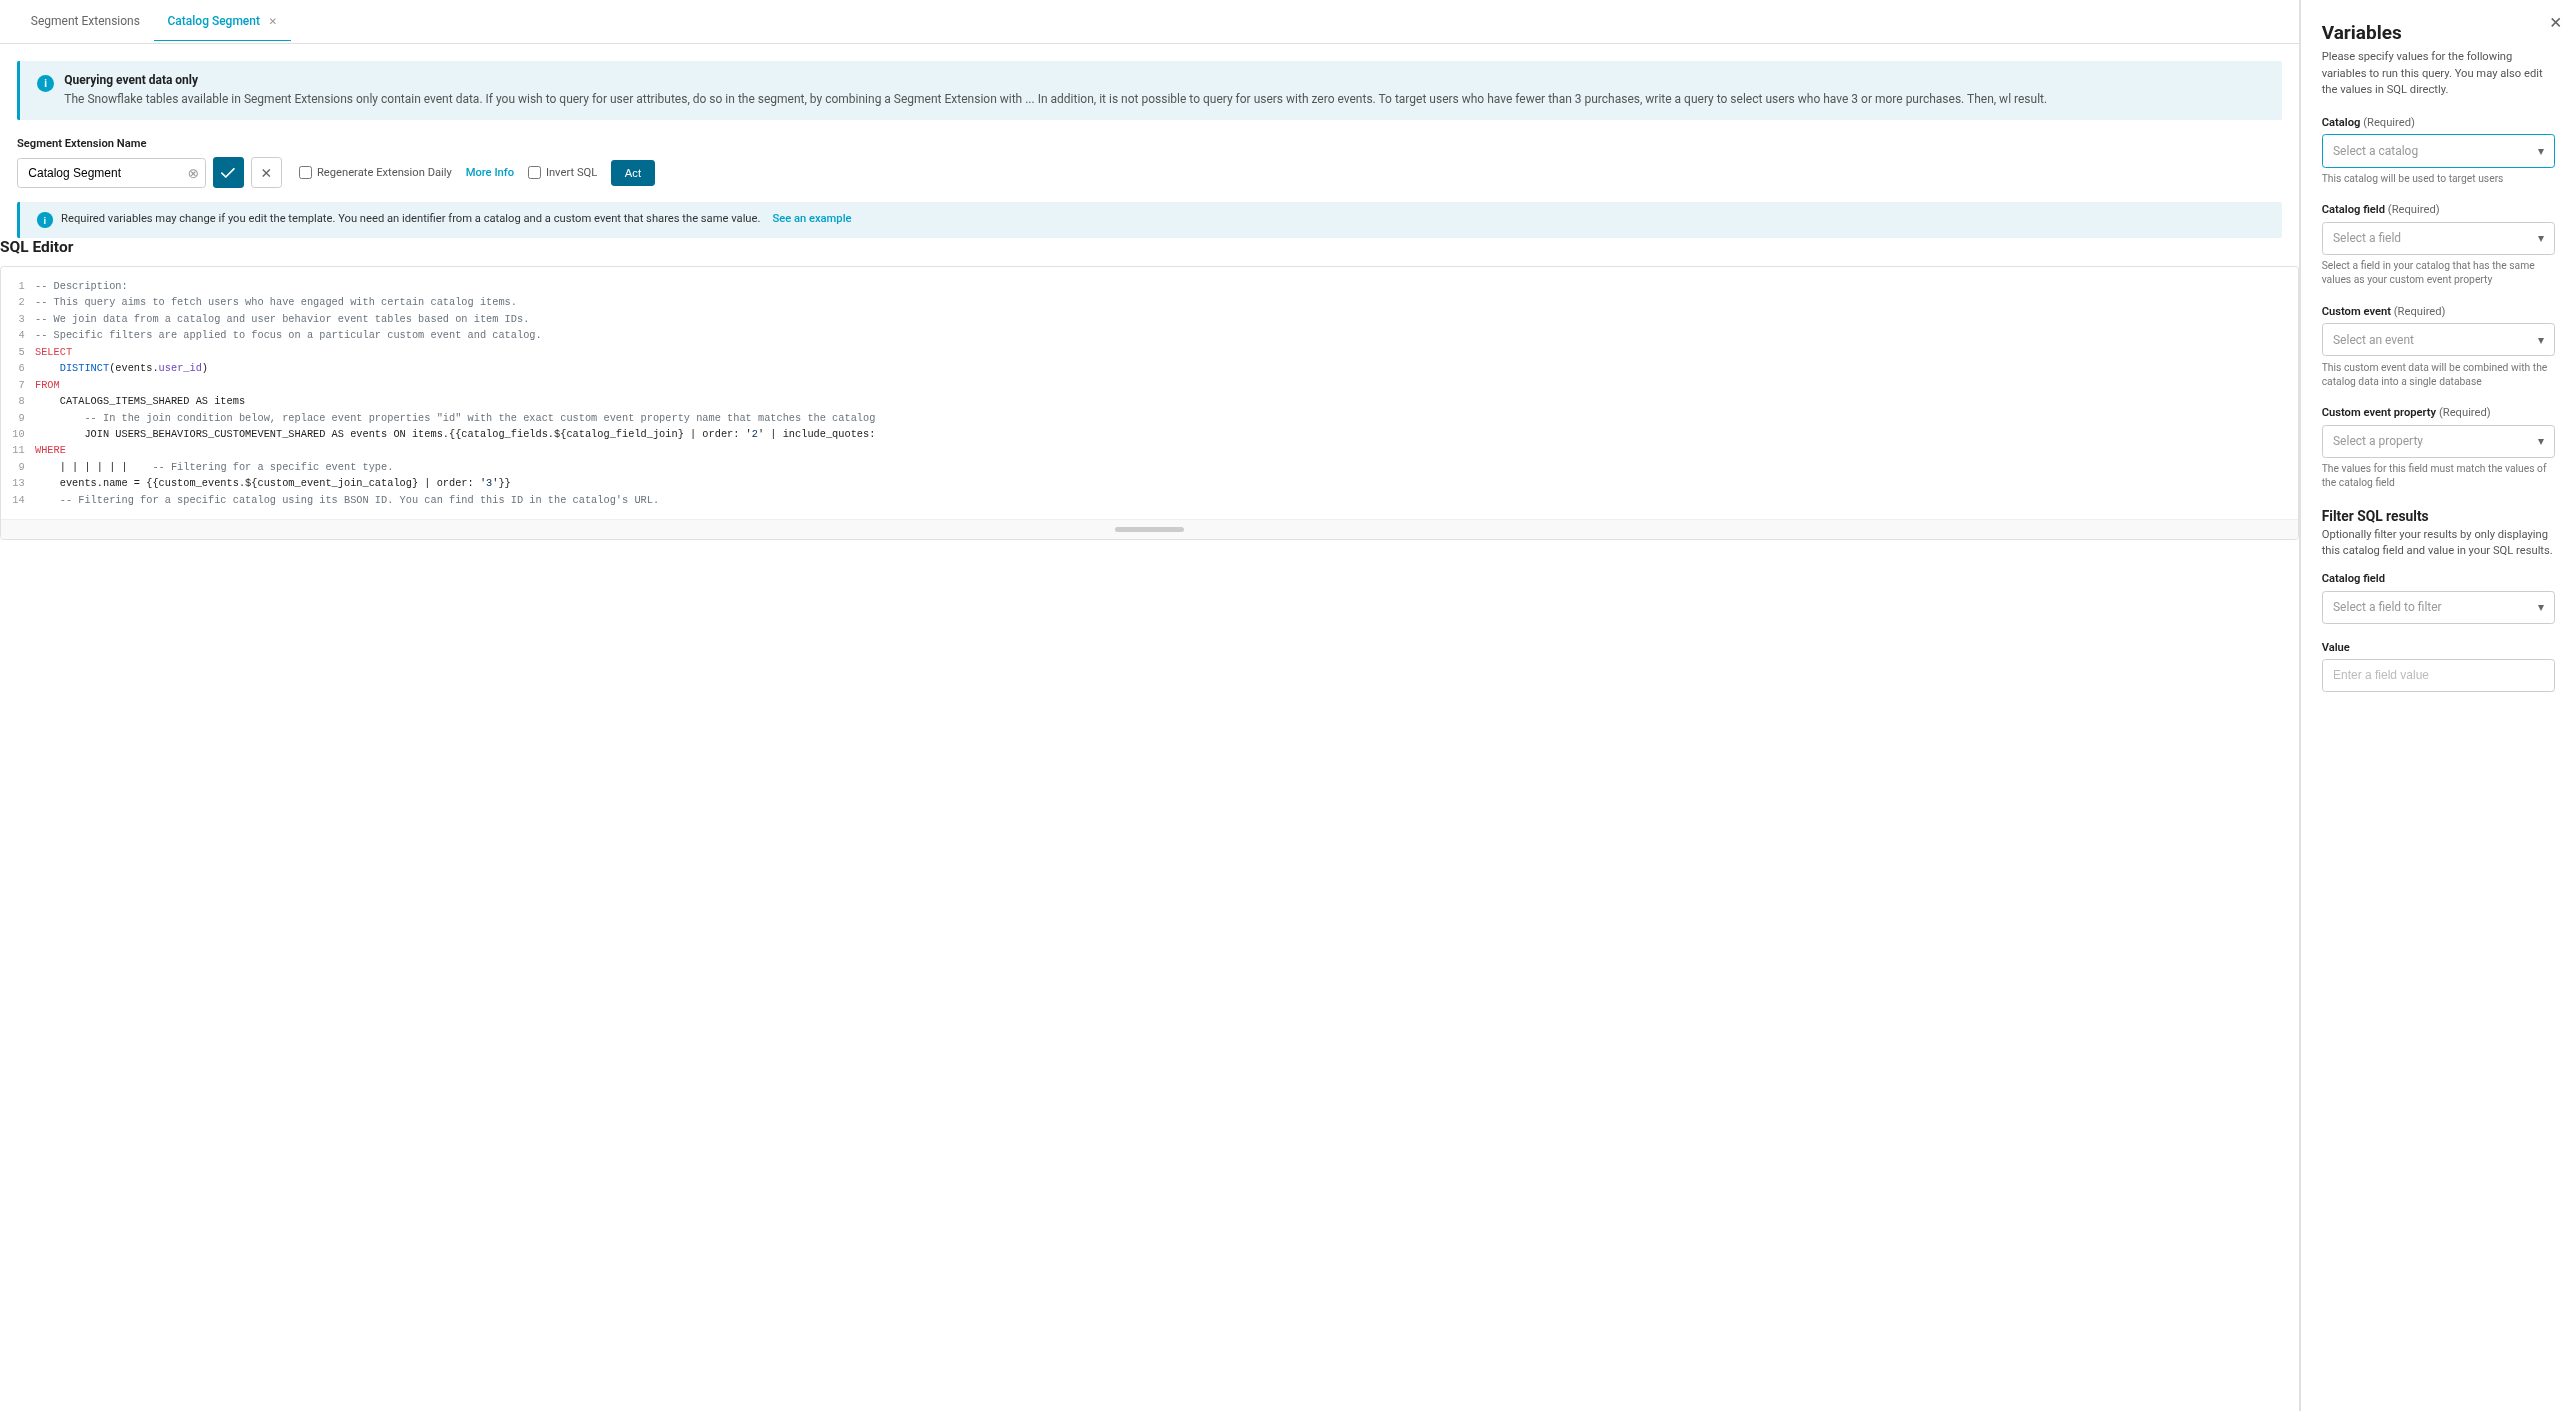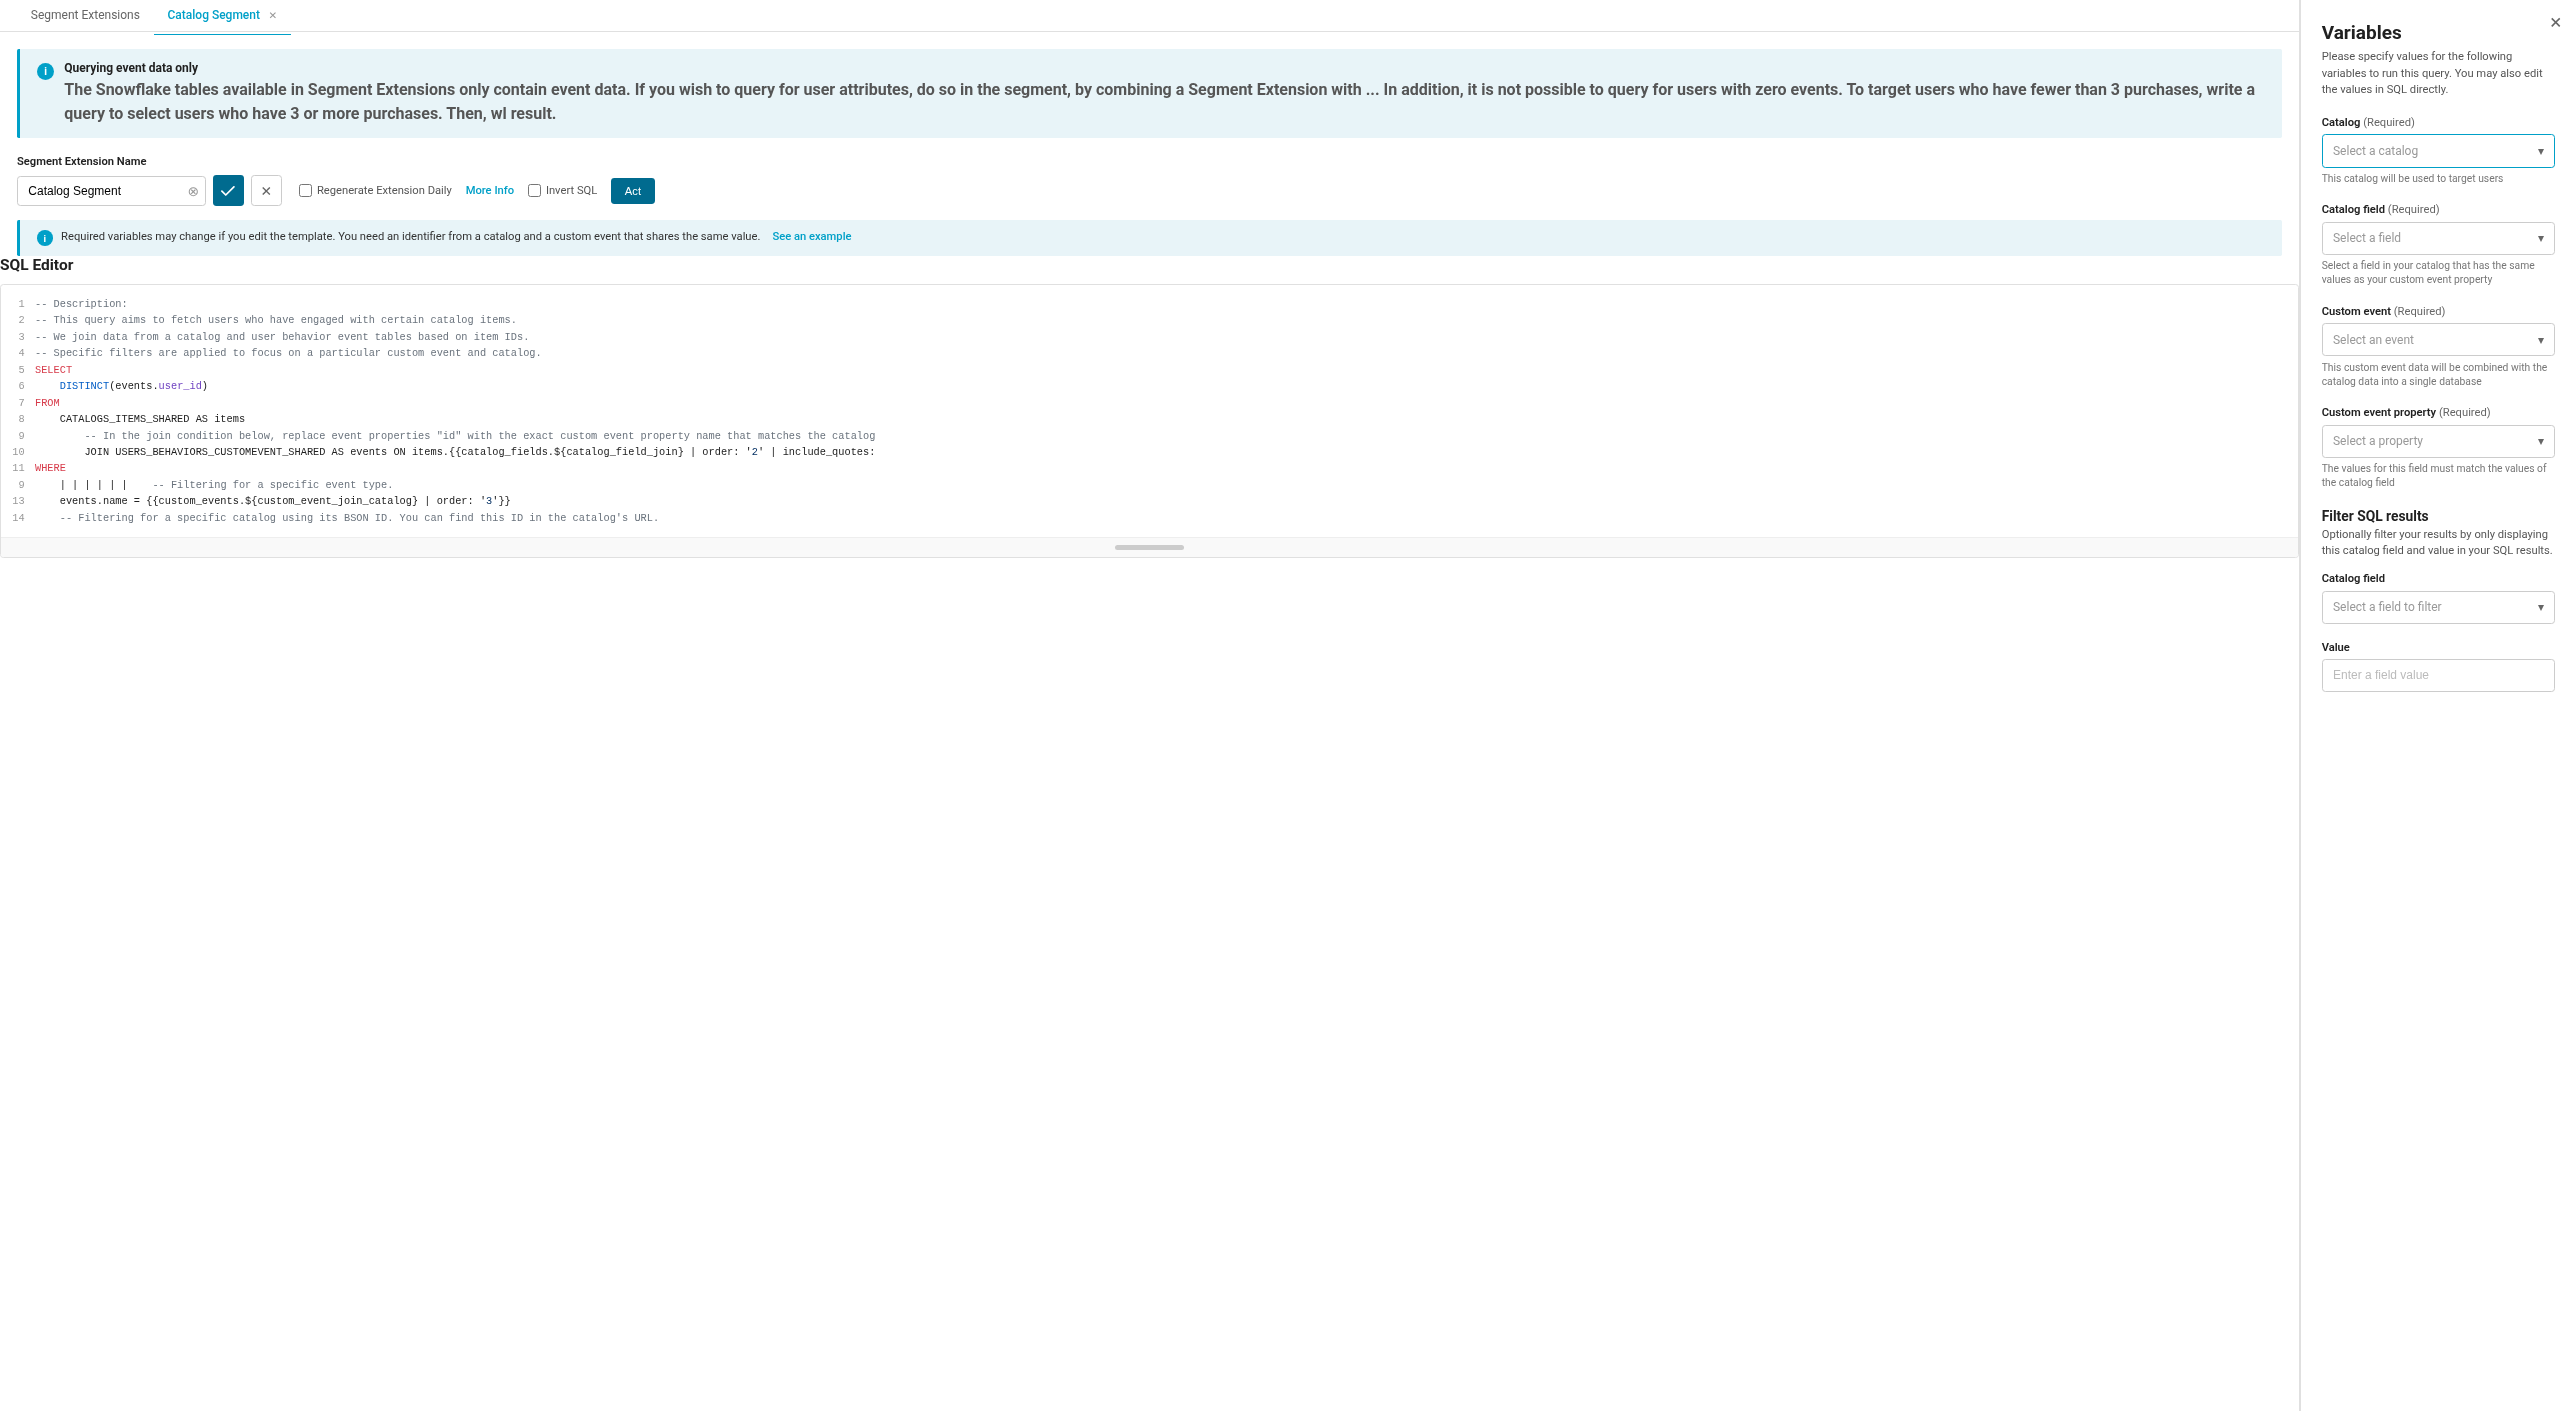--- a/index.html
+++ b/index.html
@@ -23,21 +23,21 @@
       border-right: 0.9px solid #e0e0e0;
     }
 
     
     .tab-bar {
       display: flex;
       align-items: center;
       border-bottom: 0.9px solid #e0e0e0;
       padding: 0 17px;
       background: #fff;
-      height: 32px;
+      height: 44px;
     }
     .tab {
       padding: 12px 13.8px;
       cursor: pointer;
       font-size: 12px;
       color: #666;
       border-bottom: 1.7px solid transparent;
       display: flex;
       align-items: center;
       gap: 5.2px;
@@ -83,24 +83,23 @@
       font-weight: bold;
       font-size: 10.3px;
       flex-shrink: 0;
       margin-top: 1.7px;
     }
     .info-banner .title {
       font-weight: 700;
       margin-bottom: 3.4px;
     }
     .info-banner .body-text {
-      font-size: 16px;
+      font-size: 12px;
       color: #555;
       line-height: 1.5;
-      font-weight: bold;
     }
 
     
     .name-section {
       padding: 17px 17px 0;
     }
     .name-label {
       font-size: 11.2px;
       font-weight: 600;
       margin-bottom: 6.9px;

